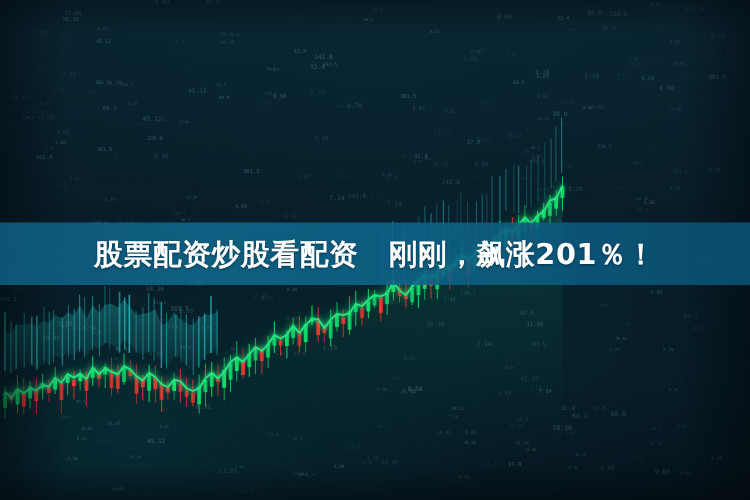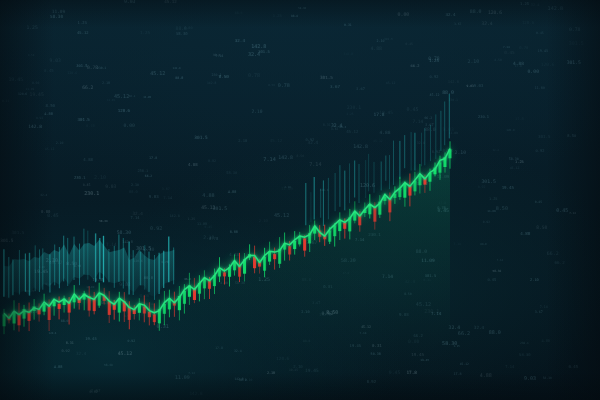--- a/index.html
+++ b/index.html
@@ -716,14 +716,21 @@
         <rect x="443.4" y="157.2" width="3.1" height="9.8" fill="#12e06a" opacity="0.95"></rect>
         <line x1="450.0" x2="450.0" y1="141.3" y2="168.7" stroke="#12e06a" stroke-width="0.85" opacity="0.83"></line>
         <rect x="448.4" y="149.3" width="3.1" height="9.0" fill="#12e06a" opacity="0.88"></rect>
       </g>
 
     <path id="trendPath" fill="none" stroke="#27e37f" stroke-width="1.5" stroke-linejoin="round" filter="url(#softGlow)" d="M4.0 313.3 L9.0 318.3 L14.0 311.2 L19.0 314.6 L24.0 310.8 L29.1 312.3 L34.1 307.9 L39.1 309.4 L44.1 302.1 L49.1 306.2 L54.1 299.3 L59.1 302.1 L64.1 299.2 L69.1 303.1 L74.2 294.0 L79.2 299.4 L84.2 294.5 L89.2 297.5 L94.2 299.4 L99.2 292.9 L104.2 295.5 L109.2 301.1 L114.2 304.3 L119.3 298.2 L124.3 301.8 L129.3 307.4 L134.3 309.6 L139.3 303.7 L144.3 305.1 L149.3 310.6 L154.3 312.8 L159.3 310.6 L164.4 302.6 L169.4 298.2 L174.4 302.8 L179.4 297.3 L184.4 289.7 L189.4 285.9 L194.4 289.5 L199.4 283.4 L204.4 277.7 L209.5 280.7 L214.5 275.5 L219.5 267.9 L224.5 271.0 L229.5 267.6 L234.5 260.5 L239.5 266.4 L244.5 259.9 L249.6 255.4 L254.6 255.4 L259.6 262.5 L264.6 255.5 L269.6 251.2 L274.6 252.1 L279.6 250.6 L284.6 243.1 L289.6 244.9 L294.7 239.8 L299.7 236.1 L304.7 237.2 L309.7 234.6 L314.7 225.8 L319.7 232.3 L324.7 236.1 L329.7 229.2 L334.7 224.6 L339.8 219.8 L344.8 222.4 L349.8 218.3 L354.8 211.0 L359.8 216.0 L364.8 209.4 L369.8 204.1 L374.8 207.6 L379.8 203.3 L384.9 194.5 L389.9 199.5 L394.9 192.1 L399.9 188.2 L404.9 182.6 L409.9 186.4 L414.9 180.1 L419.9 173.8 L424.9 178.9 L430.0 172.5 L435.0 169.1 L440.0 160.4 L445.0 158.5 L450.0 148.5"></path>
   </svg>
 
   <div class="vignette"></div>
 
+  <div class="banner">
+    <div class="banner-text">
+      <span>股票配资炒股看配资</span>
+      <span class="gap"></span>
+      <span>刚刚，飙涨201％！</span>
+    </div>
+  </div>
 
 </div>
 
 </body></html>

